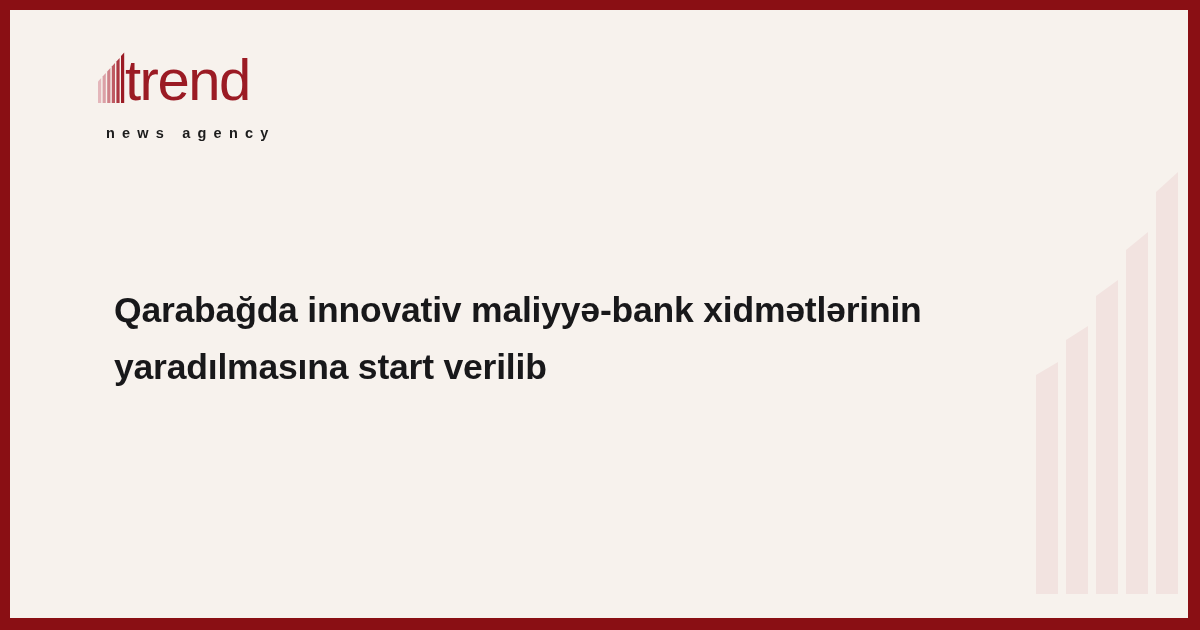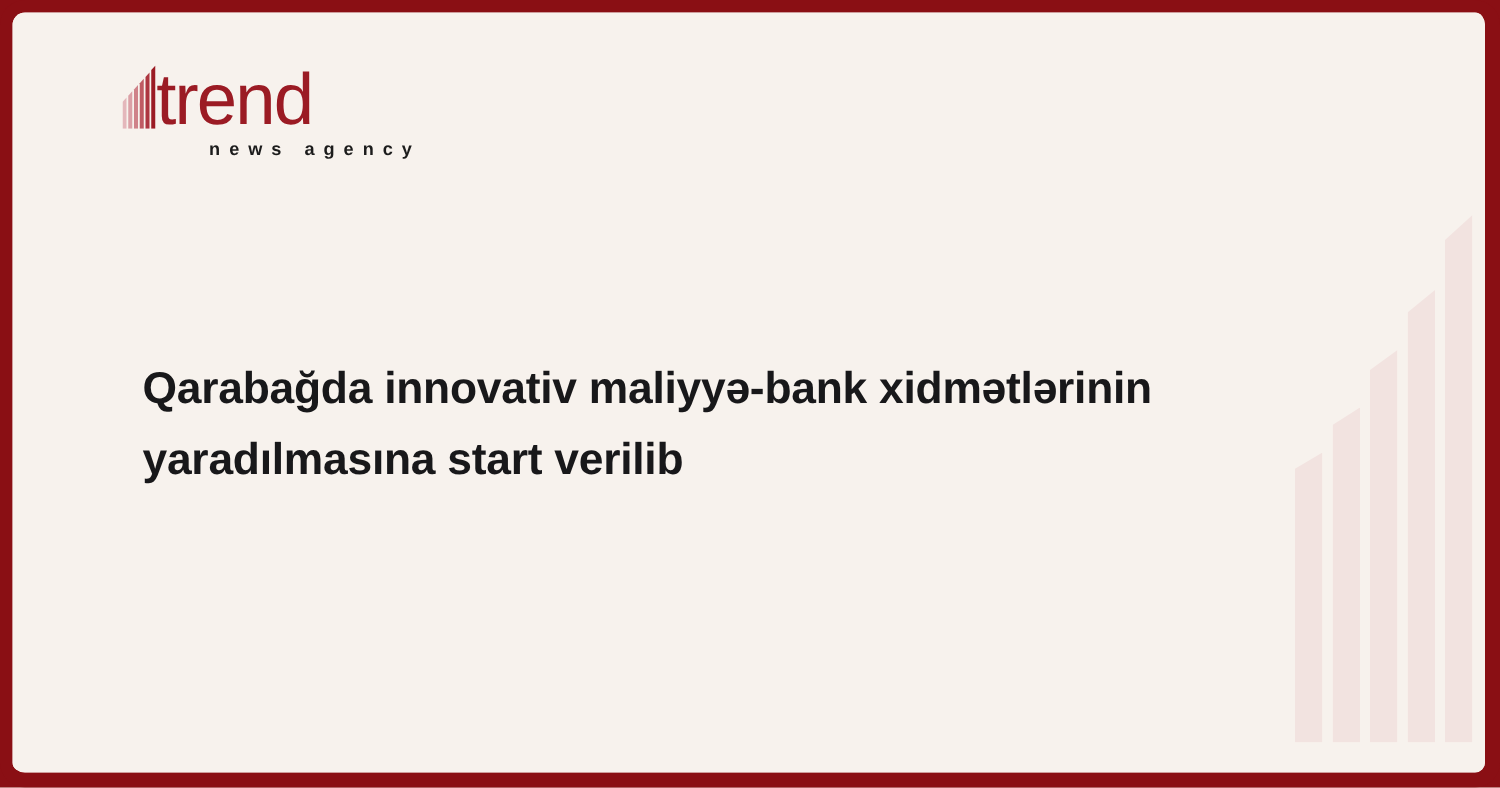--- a/index.html
+++ b/index.html
@@ -20,21 +20,20 @@
     position: relative;
     width: 1200px;
     height: 630px;
     box-sizing: border-box;
     background: #f7f2ed;
     border-top: 10px solid #8a0f14;
     border-left: 10px solid #8a0f14;
     border-right: 12px solid #8a0f14;
     border-bottom: 12px solid #8a0f14;
     overflow: hidden;
-    border-radius: 20px;
   }
   .card-inner {
     position: relative;
     width: 100%;
     height: 100%;
     background: #f7f2ed;
     overflow: hidden;
   }
 
   
@@ -89,24 +88,23 @@
     white-space: nowrap;
     position: relative;
     left: -4px;
   }
   .logo-sub {
     font-family: "Liberation Sans", sans-serif;
     font-size: 14.5px;
     font-weight: 700;
     letter-spacing: 7.2px;
     color: #1c1c1c;
-    margin-top: 6px;
+    margin-top: 19px;
     margin-left: 8px;
     white-space: nowrap;
-    text-align: center;
   }
 
   
   .headline {
     position: absolute;
     left: 100px;
     top: 268px;
     width: 880px;
     margin: 4px;
     font-family: "Liberation Sans", sans-serif;

